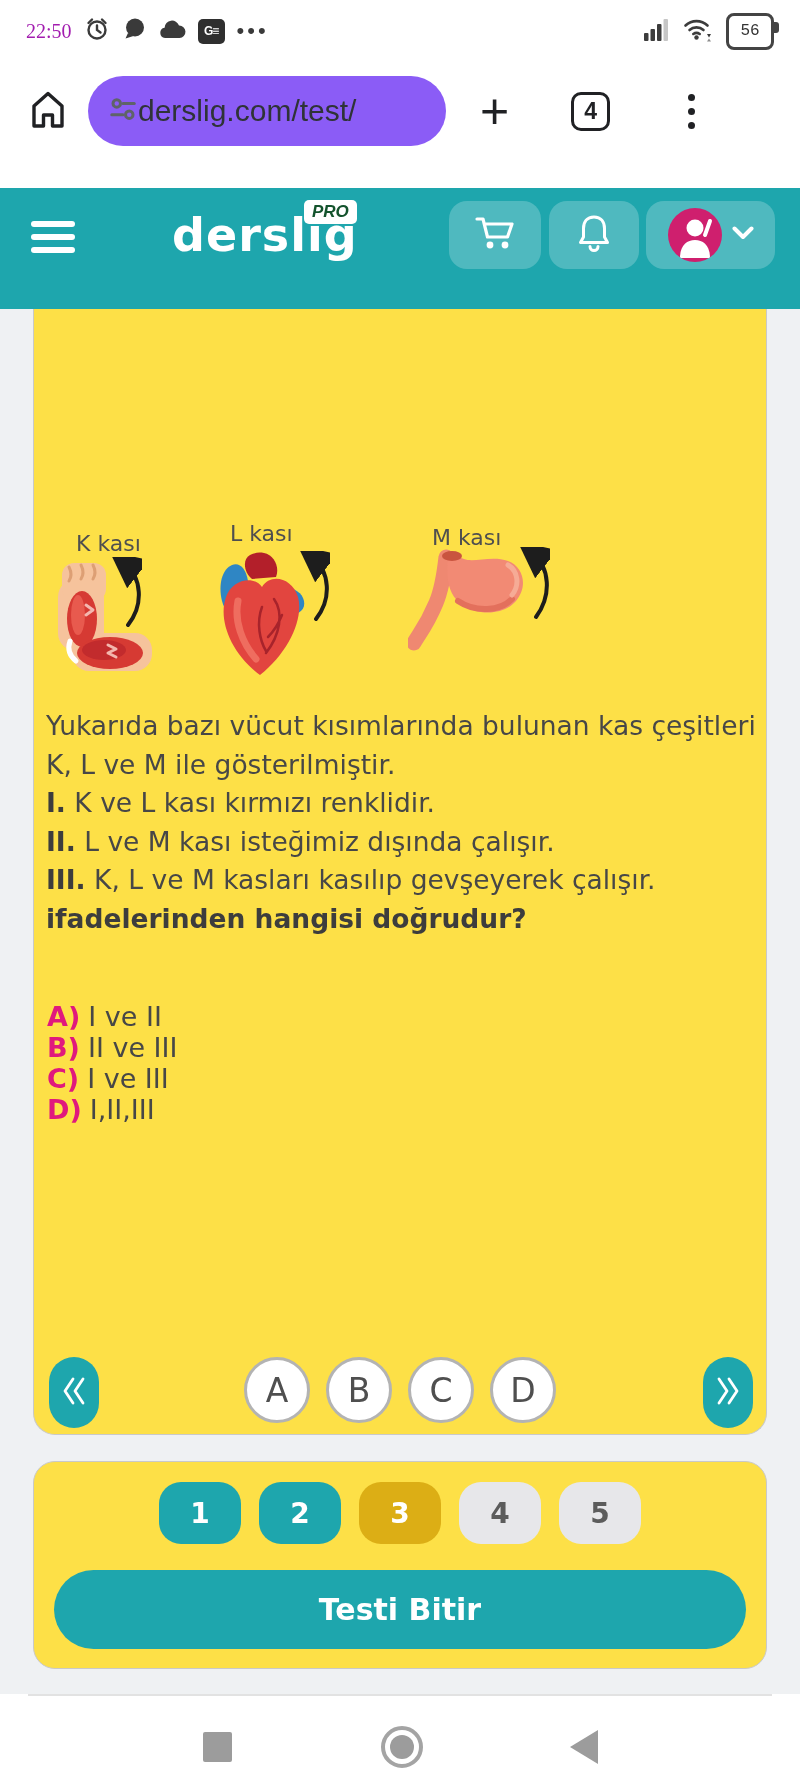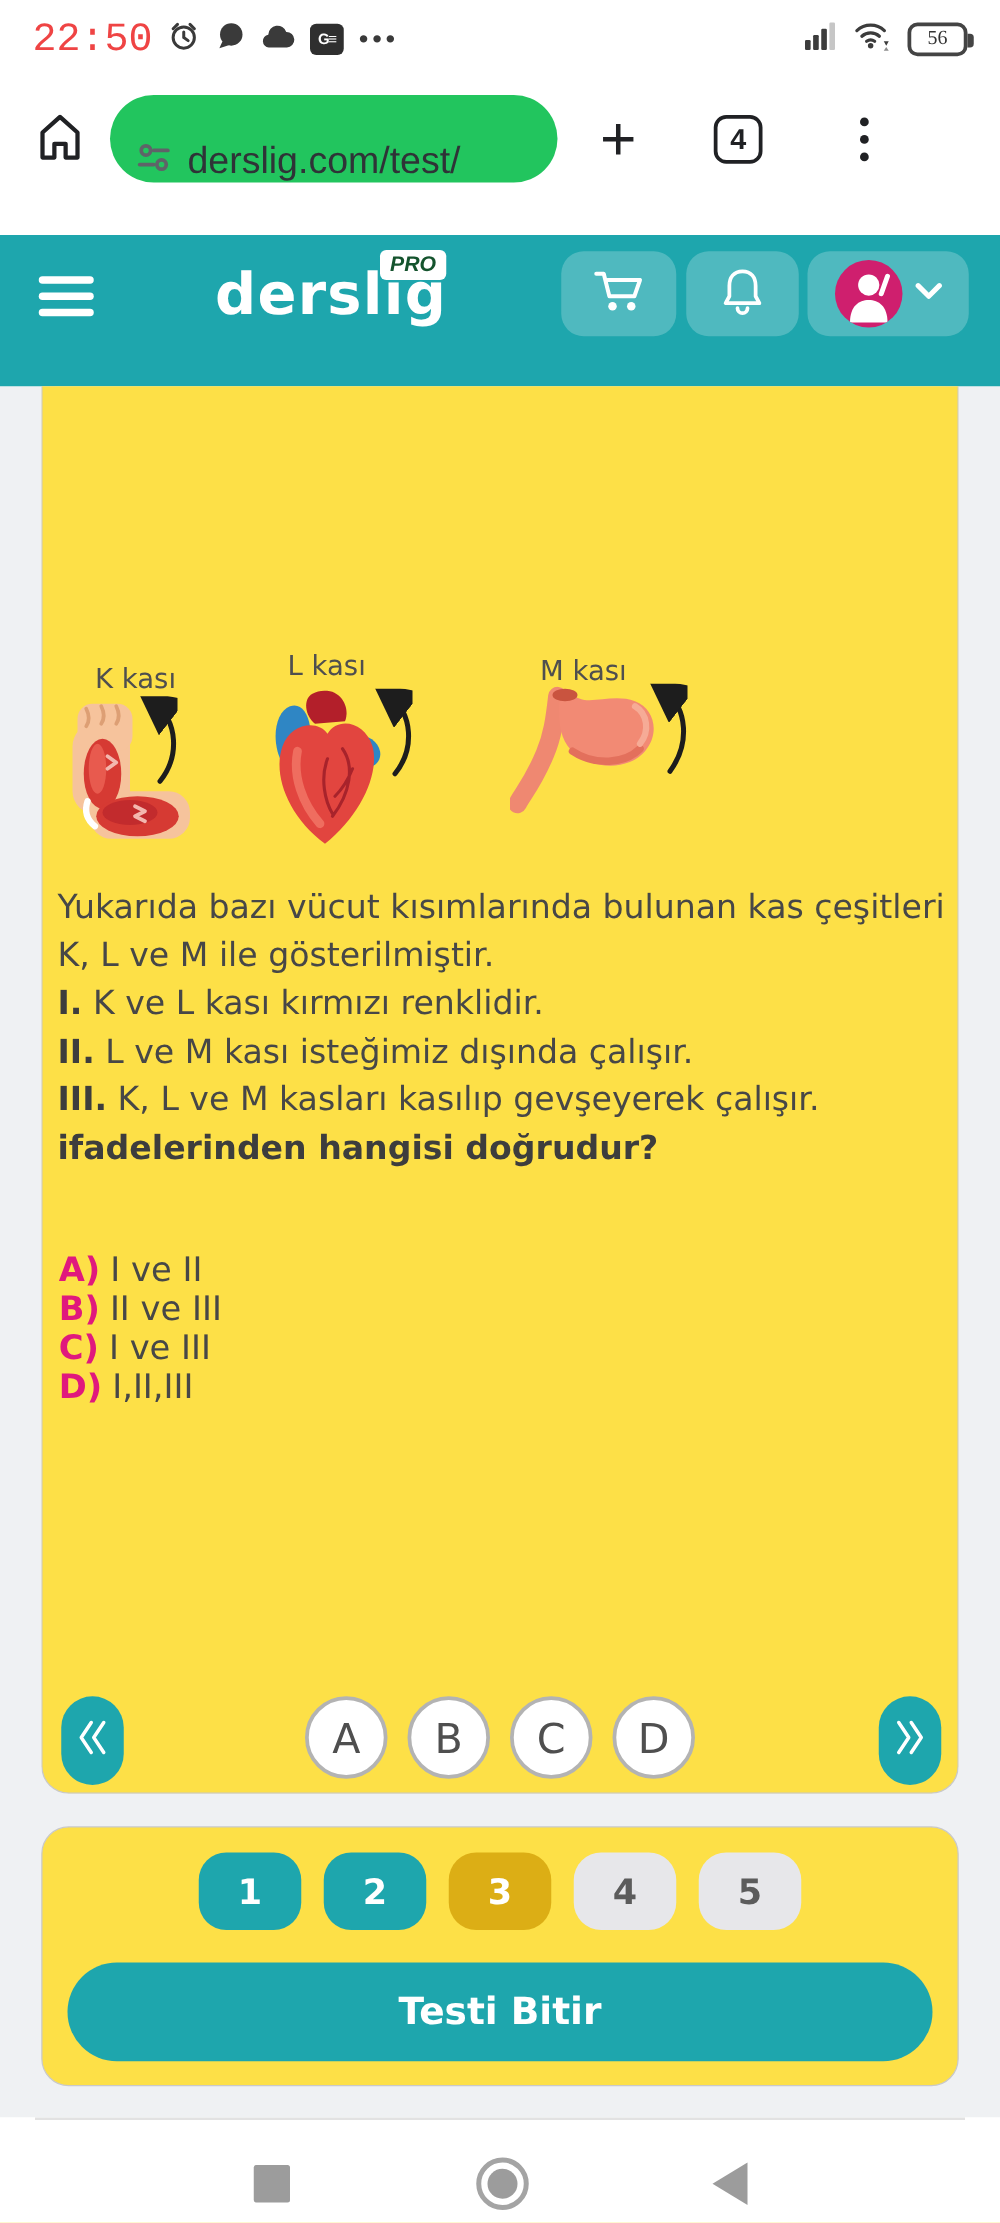--- a/index.html
+++ b/index.html
@@ -2,30 +2,30 @@
 <html><head>
 <meta charset="utf-8">
 <style>
   html,body{margin:0;padding:0;}
   body{width:800px;height:1778px;background:#fff;font-family:"Liberation Sans",sans-serif;overflow:hidden;}
   .screen{position:relative;width:800px;height:1778px;}
 
   
   .status-bar{height:62px;background:#fff;display:flex;align-items:center;padding:0 26px;box-sizing:border-box;}
   .sb-left{display:flex;align-items:center;gap:12px;}
-  .sb-time{font-size:32px;color:#ef4444;font-family:Liberation Mono, monospace;}
+  .sb-time{font-size:20px;color:#a21caf;font-family:Liberation Serif, serif;}
   .sb-right{margin-left:auto;display:flex;align-items:center;gap:13px;}
   .news-badge{width:27px;height:25px;background:#2f2f2f;border-radius:5px;color:#fff;font-size:12px;font-weight:bold;display:flex;align-items:center;justify-content:center;letter-spacing:-1px;}
   .overflow-dots{font-size:22px;color:#3a3a3a;letter-spacing:3px;line-height:1;}
-  .battery{position:relative;width:48px;height:27px;border:3px solid #444;border-radius:8px;box-sizing:border-box;display:flex;align-items:center;justify-content:center;font-size:16px;color:#333;font-family:Liberation Serif, serif;}
+  .battery{position:relative;width:48px;height:37px;border:3px solid #444;border-radius:8px;box-sizing:border-box;display:flex;align-items:center;justify-content:center;font-size:16px;color:#333;font-family:Liberation Mono, monospace;}
   .battery:after{content:"";position:absolute;right:-8px;top:6px;width:5px;height:11px;background:#444;border-radius:0 3px 3px 0;}
 
   
   .browser-bar{height:98px;background:#fff;display:flex;align-items:center;padding:0 26px;box-sizing:border-box;}
-  .url-pill{margin-left:18px;width:358px;height:70px;background:#22c55e;border-radius:35px;display:flex;align-items:flex-end;padding:0 20px;box-sizing:border-box;gap:12px;}
+  .url-pill{margin-left:18px;width:358px;height:70px;background:#8b5cf6;border-radius:35px;display:flex;align-items:center;padding:0 20px;box-sizing:border-box;gap:0;}
   .url-text{font-size:30px;color:#2f3337;white-space:nowrap;font-family:"Liberation Sans",sans-serif;}
   .plus-btn{margin-left:34px;font-size:50px;font-weight:300;color:#202124;line-height:1;}
   .tab-box{margin-left:62px;width:39px;height:39px;border:3.5px solid #202124;border-radius:10px;display:flex;align-items:center;justify-content:center;font-size:23px;font-weight:bold;color:#202124;box-sizing:border-box;}
   .kebab{margin-left:78px;display:flex;flex-direction:column;gap:7px;}
   .kebab i{width:7px;height:7px;border-radius:50%;background:#202124;}
   .browser-gap{height:28px;background:#fff;}
 
   
   .site-header{height:121px;background:#1ea6ad;position:relative;}
   .hamburger{position:absolute;left:31px;top:33px;width:44px;display:flex;flex-direction:column;gap:7px;cursor:pointer;}

